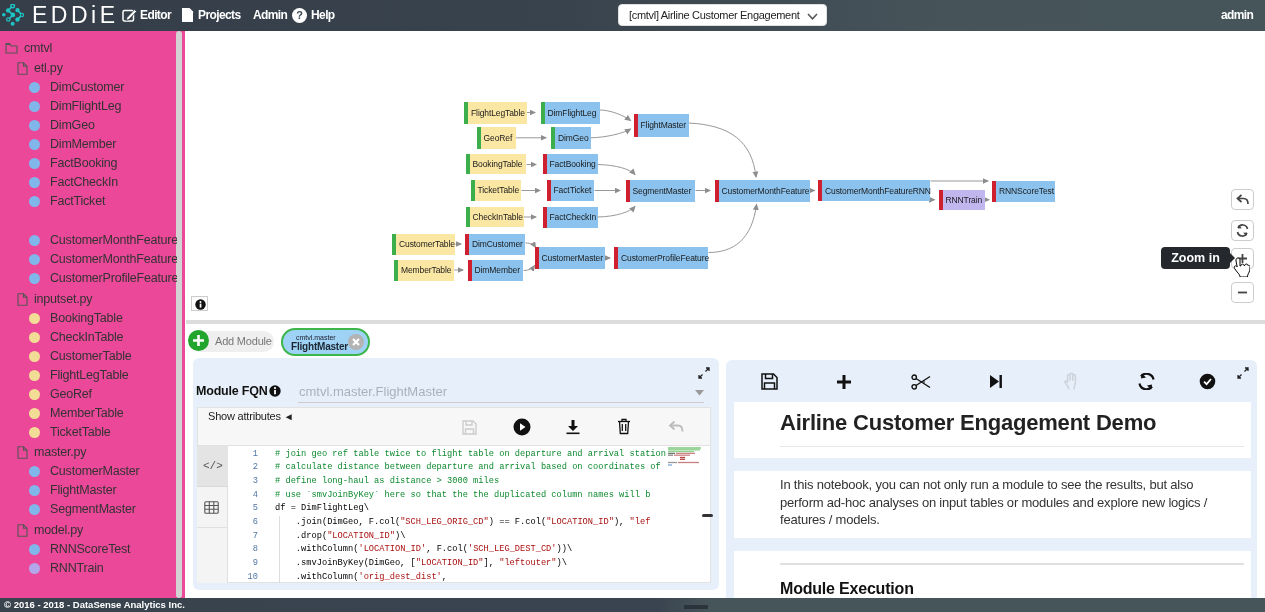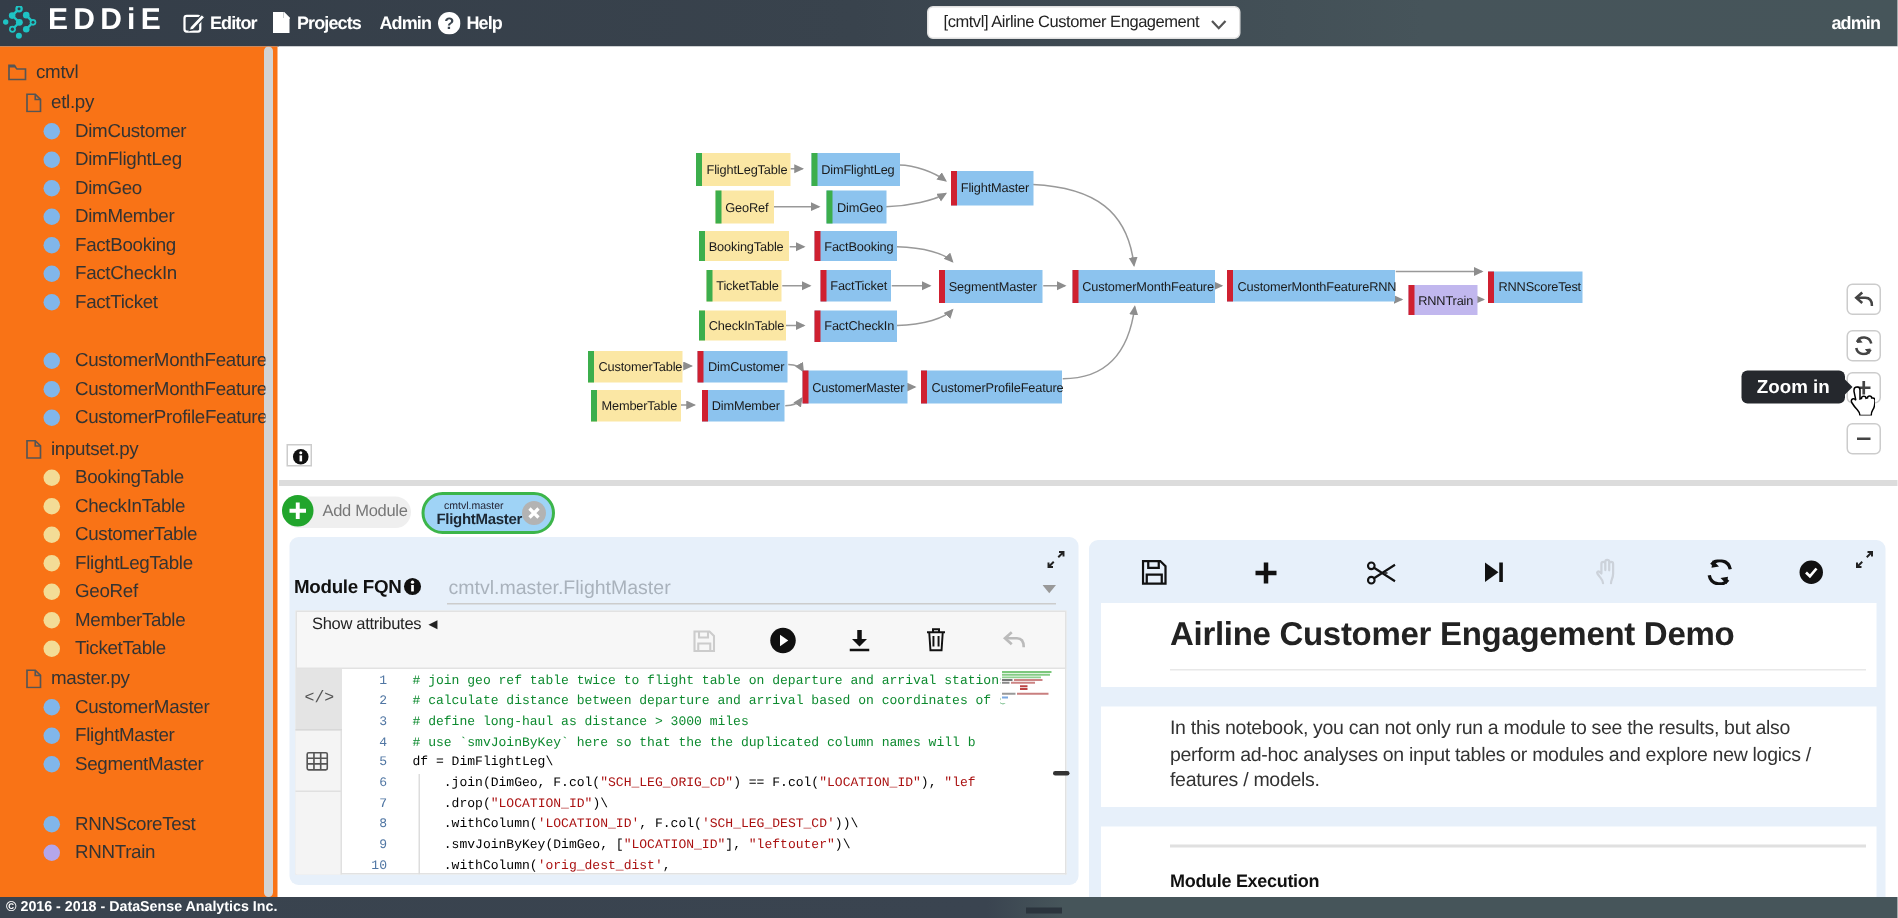--- a/index.html
+++ b/index.html
@@ -48,21 +48,21 @@
    <circle cx="6.3" cy="15.5" r="2.3"></circle>
         <circle cx="10.6" cy="19.8" r="2"></circle>
    <circle cx="15.5" cy="6.1" r="2.2"></circle>
         <circle cx="20" cy="10.9" r="2.2"></circle>
    <circle cx="15.5" cy="15.5" r="2.2"></circle>
   </g>
   <circle cx="10.7" cy="1.9" r="1" fill="#353f49"></circle>
   <circle cx="6.3" cy="15.5" r="1.1" fill="#353f49"></circle>
   <circle cx="20" cy="10.9" r="1" fill="#353f49"></circle>
  </svg>
- <div class="abs" style="left:32px;top:2px;color:#fff;font-size:20px;font-weight:bold;letter-spacing:3.5px">EDDiE</div>
+ <div class="abs" style="left:32px;top:2px;color:#fff;font-size:23px;font-weight:normal;letter-spacing:3.5px">EDDiE</div>
  <svg class="abs" style="left:122px;top:8px" width="16" height="15" viewBox="0 0 16 15">
       <rect x="1" y="2.5" width="10.5" height="10.5" rx="1.5" fill="none" stroke="#fff" stroke-width="1.5"></rect>
       <path d="M4.8,9.8 L12.6,1.6 L14.6,3.5 L6.9,11.6 L4.2,12.3 z" fill="#fff" stroke="#38424c" stroke-width="0.9"></path>
     </svg>
  <div class="nitem" style="left:140px">Editor</div>
  <svg class="abs" style="left:181px;top:8px" width="13" height="15" viewBox="0 0 13 15">
       <path d="M1,0 h7 l4,4 v10 h-11 z" fill="#fff"></path>
       <path d="M8,0 l4,4 h-4 z" fill="#353f49"></path>
       <path d="M8,0 h0.5 l3.8,3.8 v0.7 h-4.3 z" fill="#fff"></path>
     </svg>
@@ -75,21 +75,21 @@
  <div class="nitem" style="left:311px">Help</div>
  <div class="abs" style="left:618px;top:4px;width:209px;height:22px;background:#fff;border-radius:4px;border:1px solid #e0e0e0">
    <div class="abs" style="left:10px;top:4px;font-size:11px;letter-spacing:-0.3px;color:#222;white-space:nowrap">[cmtvl] Airline Customer Engagement</div>
    <svg class="abs" style="left:188px;top:8px" width="11" height="7" viewBox="0 0 11 7">
         <path d="M1,1 L5.5,5.8 L10,1" fill="none" stroke="#555" stroke-width="1.5"></path>
       </svg>
  </div>
  <div class="nitem" style="left:1221px;font-weight:bold">admin</div>
 </div>
 
-<div id="side" class="abs" style="left:0;top:31px;width:185px;height:567px;background:#f97316;overflow:hidden">
+<div id="side" class="abs" style="left:0;top:31px;width:185px;height:567px;background:#ec4899;overflow:hidden">
  <div class="abs" style="left:176px;top:0;width:6px;height:567px;background:#d3d3d3;border-radius:3px"></div>
  <div class="trow" style="top:7.5px">
       <svg class="abs" style="left:5px;top:3.5px" width="13" height="12" viewBox="0 0 13 12">
         <path d="M1,2.5 h4 l1.3,1.5 h5.7 v7 h-11 z M1,2.5 v-1 h3.5 l1,1.2" fill="none" stroke="#555" stroke-width="1.1"></path>
       </svg>
       <span style="position:absolute;left:24px">cmtvl</span>
     </div>
  <div class="trow" style="top:27.5px">
       <svg class="abs" style="left:17px;top:3px" width="11" height="13" viewBox="0 0 11 13">
         <path d="M1,0.8 h5.5 l3.5,3.5 v8 h-9 z" fill="none" stroke="#555" stroke-width="1.1"></path>
@@ -183,20 +183,27 @@
       <span class="dot db"></span>
       <span class="mtxt">CustomerMaster</span>
     </div>
  <div class="trow" style="top:449.5px">
       <span class="dot db"></span>
       <span class="mtxt">FlightMaster</span>
     </div>
  <div class="trow" style="top:468.5px">
       <span class="dot db"></span>
       <span class="mtxt">SegmentMaster</span>
+    </div>
+ <div class="trow" style="top:489.5px">
+      <svg class="abs" style="left:17px;top:3px" width="11" height="13" viewBox="0 0 11 13">
+        <path d="M1,0.8 h5.5 l3.5,3.5 v8 h-9 z" fill="none" stroke="#555" stroke-width="1.1"></path>
+        <path d="M6.5,0.8 v3.5 h3.5" fill="none" stroke="#555" stroke-width="1.1"></path>
+      </svg>
+      <span class="ftxt">model.py</span>
     </div>
  <div class="trow" style="top:508.5px">
       <span class="dot db"></span>
       <span class="mtxt">RNNScoreTest</span>
     </div>
  <div class="trow" style="top:527.5px">
       <span class="dot dp"></span>
       <span class="mtxt">RNNTrain</span>
     </div>
 </div>
@@ -524,18 +531,18 @@
     <path d="M5,8.7 L7.6,11.2 L12,6" fill="none" stroke="#fff" stroke-width="1.8"></path>
   </svg>
 
 <div class="card" style="top:401.5px;height:56px"></div>
 <div class="abs" style="left:780px;top:410px;font-size:22px;font-weight:bold;color:#222;letter-spacing:-0.2px">Airline Customer Engagement Demo</div>
 <div class="abs" style="left:780px;top:446px;width:464px;height:1px;background:#e8e8e8"></div>
 <div class="card" style="top:470.5px;height:67.5px"></div>
 <div class="abs" style="left:780px;top:476px;font-size:13px;letter-spacing:-0.2px;color:#333;line-height:17.5px;white-space:nowrap">In this notebook, you can not only run a module to see the results, but also<br>perform ad-hoc analyses on input tables or modules and explore new logics /<br>features / models.</div>
 <div class="card" style="top:551px;height:61px"></div>
 <div class="abs" style="left:780px;top:563px;width:464px;height:1.5px;background:#e0e0e0"></div>
-<div class="abs" style="left:780px;top:580px;font-size:12px;font-weight:bold;letter-spacing:-0.2px;color:#111">Module Execution</div>
+<div class="abs" style="left:780px;top:580px;font-size:16px;font-weight:bold;letter-spacing:-0.2px;color:#111">Module Execution</div>
 
 <div class="abs" style="left:0;top:598px;width:1265px;height:14px;background:linear-gradient(90deg,#39434e 0%,#3a4450 52%,#46555a 56%,#46555a 100%)">
  <div class="abs" style="left:4px;top:1px;font-size:9.5px;font-weight:bold;color:#fff">© 2016 - 2018 - DataSense Analytics Inc.</div>
  <div class="abs" style="left:684px;top:7px;width:24px;height:4px;background:#2b343d"></div>
 </div>
 
 </body></html>

